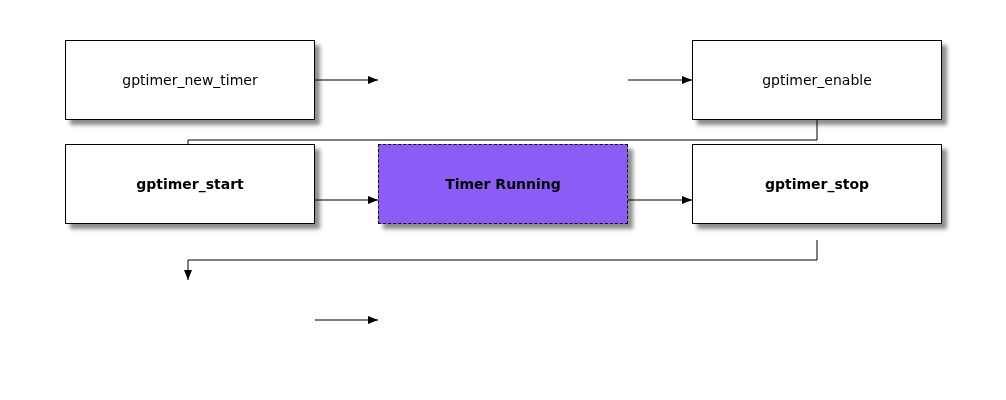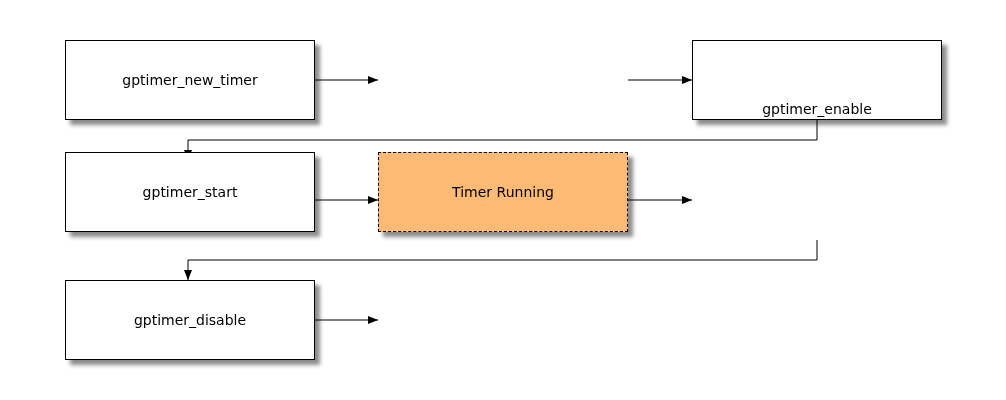--- a/index.html
+++ b/index.html
@@ -40,23 +40,23 @@
     white-space: pre-line;
     line-height: 1.35;
   }
   .node-running {
     border-style: dashed;
     border-width: 1.5px;
   }
   
   .c1 { left: 65px; }
   .c2 { left: 378px; }
-  .c3 { left: 692px; align-items: flex-end; }
+  .c3 { left: 692px; }
   .r1 { top: 40px; }
-  .r2 { top: 152px; }
+  .r2 { top: 144px; font-weight: bold; }
   .r3 { top: 280px; }
 </style>
 </head>
 <body>
 
 <div class="canvas">
 
   <svg class="edges" viewBox="0 0 1006 400" xmlns="http://www.w3.org/2000/svg">
     <defs>
       <marker id="arrow" markerWidth="11" markerHeight="9" refX="10" refY="4.5" orient="auto" markerUnits="userSpaceOnUse">
@@ -80,23 +80,23 @@
 
 
   <div class="node c3 r1">
     <span>gptimer_enable</span>
   </div>
 
   <div class="node c1 r2">
     <span>gptimer_start</span>
   </div>
 
-  <div class="node c2 r2 node-running" style="background: #fdba74;">
+  <div class="node c2 r2 node-running" style="background: #8b5cf6;">
     <span>Timer Running</span>
   </div>
 
+  <div class="node c3 r2">
+    <span>gptimer_stop</span>
+  </div>
 
-  <div class="node c1 r3">
-    <span>gptimer_disable</span>
-  </div>
 
 
 </div>
 
 </body></html>

